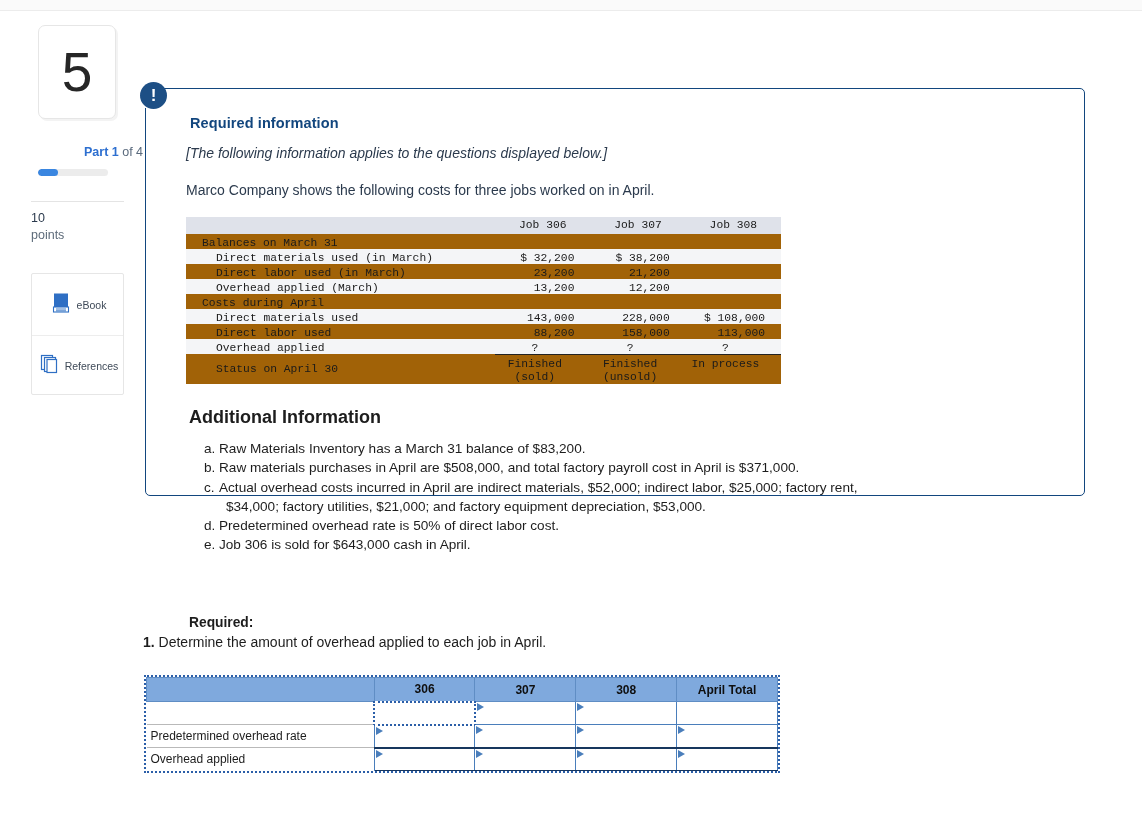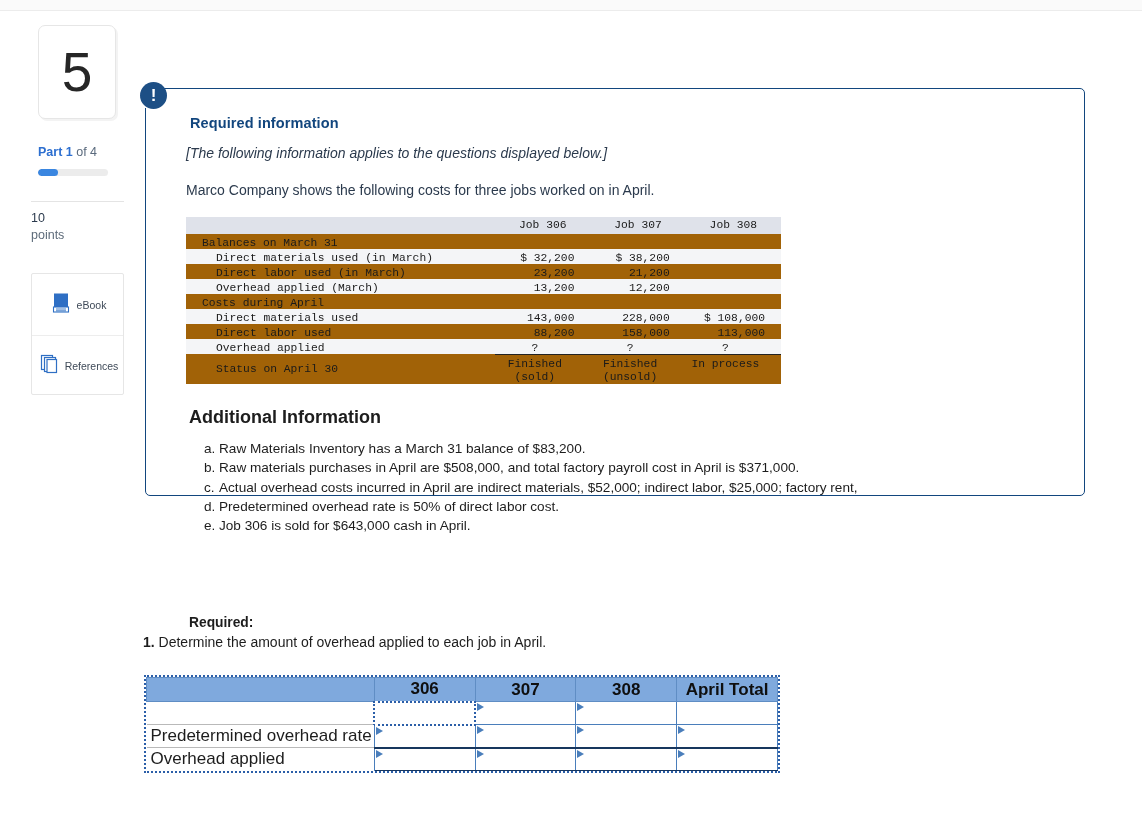--- a/index.html
+++ b/index.html
@@ -26,21 +26,21 @@
     background: #fff; border: 1px solid #e6e6e6; border-radius: 7px;
     box-shadow: 2px 2px 0 0 #f3f3f3;
     display: flex; align-items: center; justify-content: center;
   }
   .qcard-num { font-size: 55px; color: #262626; line-height: 1; font-weight: 400; }
 
   .partline {
     position: absolute; left: 38px; top: 134px; width: 100px;
     font-size: 12.5px; color: #6b7a8d; white-space: nowrap;
   }
-  .partline b { color: #2d6fd0; font-weight: 700; }
+  .partline b { color: #2d6fd0; font-weight: 700; margin-left: 46px; }
   .partline .oftxt { color: #5a6a7d; }
 
   .progress-track {
     position: absolute; left: 38px; top: 158px; width: 70px; height: 7px;
     background: #ececec; border-radius: 4px; overflow: hidden;
   }
   .progress-fill { height: 100%; width: 28%; background: #3a86e0; border-radius: 4px; }
 
   .divider {
     position: absolute; left: 31px; top: 190px; width: 93px; height: 1px; background: #e4e4e4;
@@ -130,21 +130,21 @@
     position: absolute; left: 143px; top: 615px; font-size: 13.8px; font-weight: 700; color: #1d1d1d; margin-left: 46px;
   }
   .required-q {
     position: absolute; left: 143px; top: 634px; font-size: 14px; color: #1d1d1d;
   }
   .required-q b { font-weight: 700; }
 
   
   .ansgrid {
     position: absolute; left: 146px; top: 677px; width: 632px;
-    border-collapse: collapse; font-size: 17px; color: #1d1d1d;
+    border-collapse: collapse; font-size: 12px; color: #1d1d1d;
     outline: 2px dotted #2b5ea8; outline-offset: 0px;
   }
   .ansgrid td { padding: 0; height: 23px; background: #fff; position: relative; }
   .ansgrid .hrow td {
     background: #7fa9dd; color: #0f0f0f; text-align: center; font-weight: 700;
     border: 1px solid #5f8dc4; height: 24px;
   }
   .ansgrid .hrow td.c0 { border-right: 1px solid #5f8dc4; }
   .ansgrid .c0 { width: 228px; text-align: left; padding-left: 4px; }
   .ansgrid .cc { width: 101px; }
@@ -305,20 +305,21 @@
           <span class="bd">Raw Materials Inventory has a March 31 balance of $83,200.</span>
         </div>
         <div class="item">
           <span class="mk">b.</span>
           <span class="bd">Raw materials purchases in April are $508,000, and total factory payroll cost in April is $371,000.</span>
         </div>
         <div class="item">
           <span class="mk">c.</span>
           <span class="bd">Actual overhead costs incurred in April are indirect materials, $52,000; indirect labor, $25,000; factory rent,</span>
         </div>
+        <div class="cont">$34,000; factory utilities, $21,000; and factory equipment depreciation, $53,000.</div>
         <div class="item">
           <span class="mk">d.</span>
           <span class="bd">Predetermined overhead rate is 50% of direct labor cost.</span>
         </div>
         <div class="item">
           <span class="mk">e.</span>
           <span class="bd">Job 306 is sold for $643,000 cash in April.</span>
         </div>
       </div>
 

